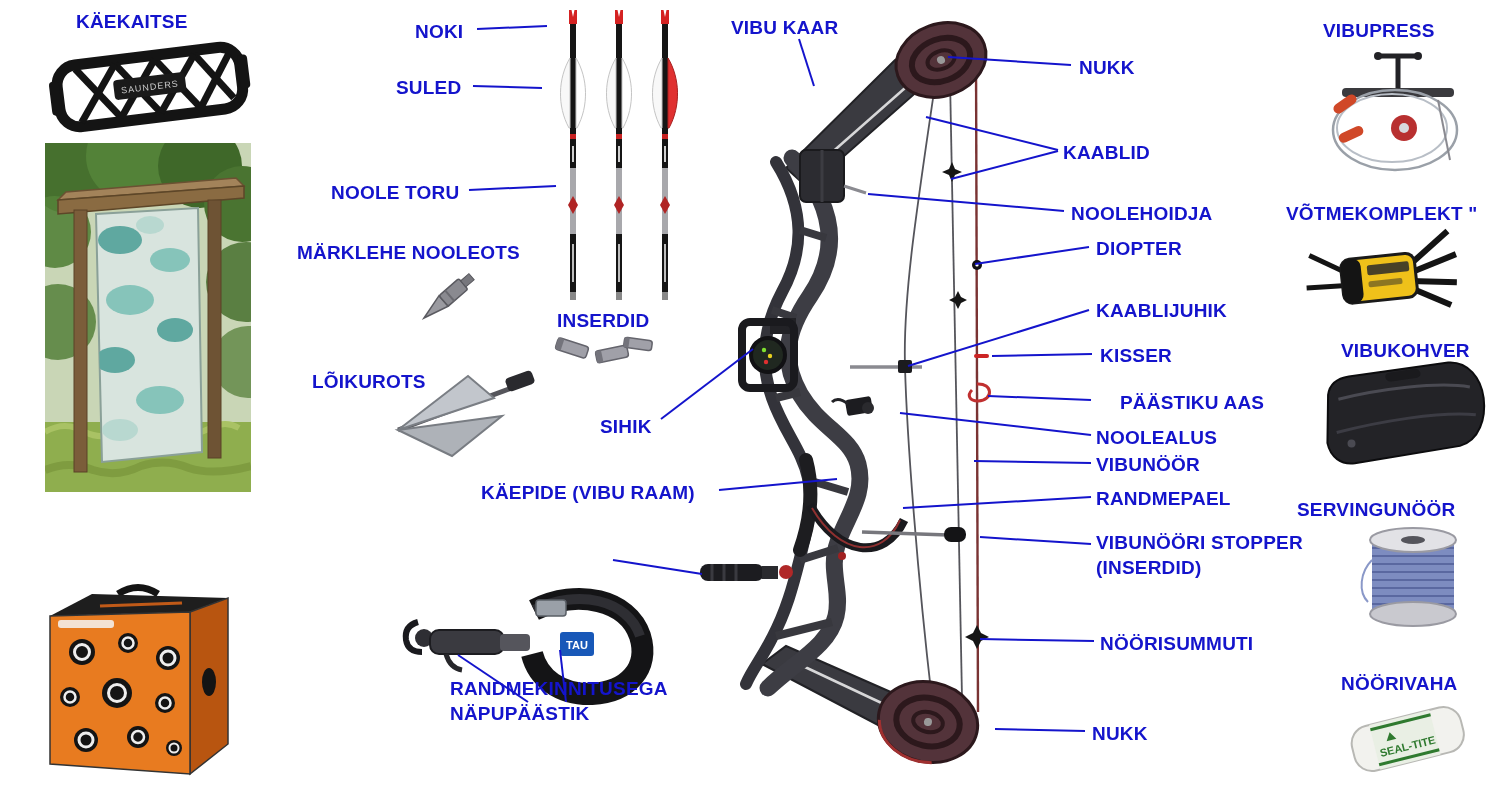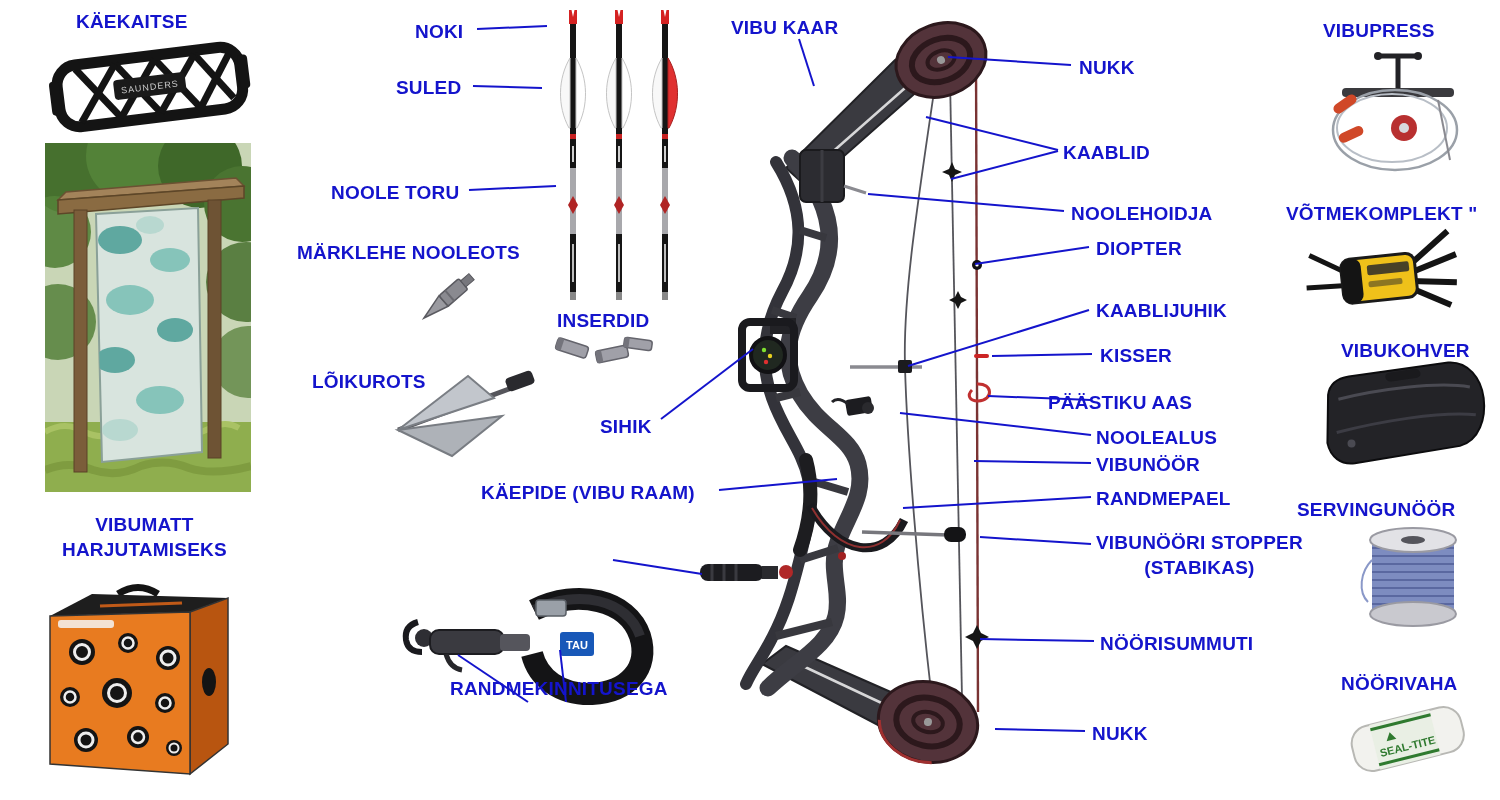--- a/index.html
+++ b/index.html
@@ -1,19 +1,19 @@
 <!DOCTYPE html>
 <html><head>
 <meta charset="utf-8">
 <style>
   * { margin:0; padding:0; box-sizing:border-box; }
   html,body { background:#ffffff; font-family:"Liberation Sans", sans-serif; }
   #canvas { position:relative; width:1500px; height:800px; background:#fff; overflow:hidden; }
   #art { position:absolute; left:0; top:0; width:1500px; height:800px; }
-  .lbl { position:absolute; color:#1414cc; font-weight:bold; font-size:19px; white-space:nowrap; letter-spacing:0.2px; line-height:25px;text-align:center; }
+  .lbl { position:absolute; color:#1414cc; font-weight:bold; font-size:19px; white-space:nowrap; letter-spacing:0.2px; line-height:25px; }
 </style>
 </head>
 <body>
 
 <div id="canvas">
 
 <svg id="art" viewBox="0 0 1500 800" xmlns="http://www.w3.org/2000/svg">
   <defs>
     <clipPath id="photoClip">
           <rect x="45" y="143" width="206" height="349"></rect>
@@ -392,39 +392,36 @@
 <div class="lbl" style="left:415px;top:19px">NOKI</div>
 <div class="lbl" style="left:396px;top:75px">SULED</div>
 <div class="lbl" style="left:331px;top:180px">NOOLE TORU</div>
 <div class="lbl" style="left:297px;top:240px">MÄRKLEHE NOOLEOTS</div>
 <div class="lbl" style="left:557px;top:308px">INSERDID</div>
 <div class="lbl" style="left:312px;top:369px">LÕIKUROTS</div>
 <div class="lbl" style="left:600px;top:414px">SIHIK</div>
 <div class="lbl" style="left:481px;top:480px">KÄEPIDE (VIBU RAAM)</div>
 <div class="lbl" style="left:450px;top:676px">
   <div>RANDMEKINNITUSEGA</div>
-</div>
-<div class="lbl" style="left:62px;top:512px">
-  <div>VIBUMATT</div>
-  <div>HARJUTAMISEKS</div>
+  <div>NÄPUPÄÄSTIK</div>
 </div>
 <div class="lbl" style="left:731px;top:15px">VIBU KAAR</div>
 <div class="lbl" style="left:1079px;top:55px">NUKK</div>
 <div class="lbl" style="left:1063px;top:140px">KAABLID</div>
 <div class="lbl" style="left:1071px;top:201px">NOOLEHOIDJA</div>
 <div class="lbl" style="left:1096px;top:236px">DIOPTER</div>
 <div class="lbl" style="left:1096px;top:298px">KAABLIJUHIK</div>
 <div class="lbl" style="left:1100px;top:343px">KISSER</div>
-<div class="lbl" style="left:1048px;top:390px">PÄÄSTIKU AAS</div>
+<div class="lbl" style="left:1120px;top:390px">PÄÄSTIKU AAS</div>
 <div class="lbl" style="left:1096px;top:425px">NOOLEALUS</div>
 <div class="lbl" style="left:1096px;top:452px">VIBUNÖÖR</div>
 <div class="lbl" style="left:1096px;top:486px">RANDMEPAEL</div>
 <div class="lbl" style="left:1096px;top:530px">
   <div>VIBUNÖÖRI STOPPER</div>
-  <div>(STABIKAS)</div>
+  <div>(INSERDID)</div>
 </div>
 <div class="lbl" style="left:1100px;top:631px">NÖÖRISUMMUTI</div>
 <div class="lbl" style="left:1092px;top:721px">NUKK</div>
 <div class="lbl" style="left:1323px;top:18px">VIBUPRESS</div>
 <div class="lbl" style="left:1286px;top:201px">VÕTMEKOMPLEKT "</div>
 <div class="lbl" style="left:1341px;top:338px">VIBUKOHVER</div>
 <div class="lbl" style="left:1297px;top:497px">SERVINGUNÖÖR</div>
 <div class="lbl" style="left:1341px;top:671px">NÖÖRIVAHA</div>
 
 </div>

